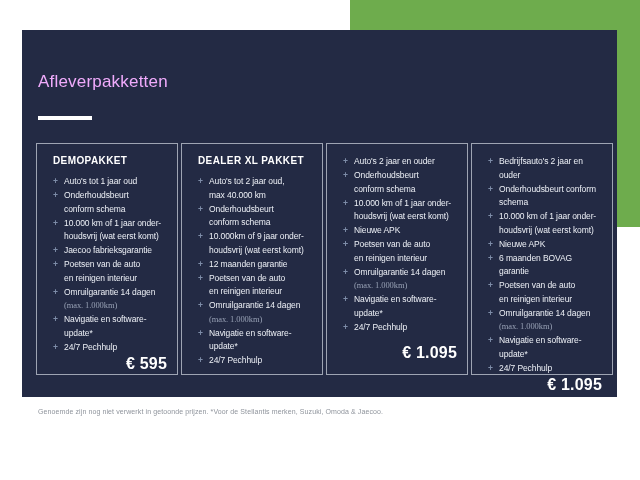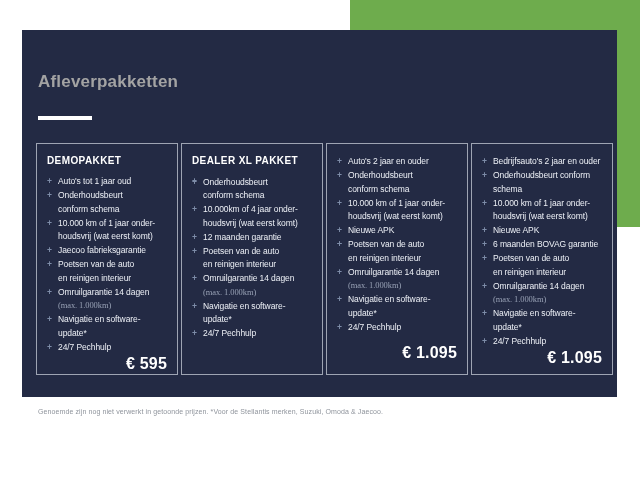--- a/index.html
+++ b/index.html
@@ -23,43 +23,43 @@
     position: absolute;
     left: 22px; top: 30px;
     width: 595px; height: 367px;
     background: #232A44;
     z-index: 1;
   }
 
   .page-title {
     position: absolute;
     left: 16px; top: 42px;
-    color: #a3a3a3;
+    color: #f0abfc;
     font-size: 17px;
-    font-weight: bold;
+    font-weight: normal;
     letter-spacing: 0.2px;
   }
   .title-underline {
     position: absolute;
     left: 16px; top: 86px;
     width: 54px; height: 4px;
     background: #ffffff;
   }
 
   .cards-row {
     position: absolute;
     left: 14px; top: 113px;
     width: 577px; height: 232px;
     display: flex;
     gap: 3px;
   }
   .card {
     flex: 1 1 0;
     border: 1px solid rgba(225,230,240,0.65);
-    padding: 11px 10px 12px 10px;
+    padding: 11px 10px 12px 16px;
     display: flex;
     flex-direction: column;
     min-width: 0;
   }
   .card-title {
     color: #ffffff;
     font-size: 10px;
     font-weight: bold;
     letter-spacing: 0.4px;
     margin-bottom: 9px;
@@ -128,24 +128,25 @@
           <li class="item"><span class="plus">+</span><span class="label">Omruilgarantie 14 dagen</span><div class="note">(max. 1.000km)</div></li>
           <li class="item"><span class="plus">+</span><span class="label">Navigatie en software-update*</span></li>
           <li class="item"><span class="plus">+</span><span class="label">24/7 Pechhulp</span></li>
         </ul>
     <div class="card-price">€ 595</div>
   </div>
 
   <div class="card">
     <div class="card-title">DEALER XL PAKKET</div>
     <ul class="items">
-          <li class="item"><span class="plus">+</span></li>
+          <li class="item"><span class="plus">+</span><span class="label">Auto's tot 2 jaar oud,
+max 40.000 km</span></li>
           <li class="item"><span class="plus">+</span><span class="label">Onderhoudsbeurt
 conform schema</span></li>
-          <li class="item"><span class="plus">+</span><span class="label">10.000km of 4 jaar onder-
+          <li class="item"><span class="plus">+</span><span class="label">10.000km of 9 jaar onder-
 houdsvrij (wat eerst komt)</span></li>
           <li class="item"><span class="plus">+</span><span class="label">12 maanden garantie</span></li>
           <li class="item"><span class="plus">+</span><span class="label">Poetsen van de auto
 en reinigen interieur</span></li>
           <li class="item"><span class="plus">+</span><span class="label">Omruilgarantie 14 dagen</span><div class="note">(max. 1.000km)</div></li>
           <li class="item"><span class="plus">+</span><span class="label">Navigatie en software-update*</span></li>
           <li class="item"><span class="plus">+</span><span class="label">24/7 Pechhulp</span></li>
         </ul>
   </div>
 

